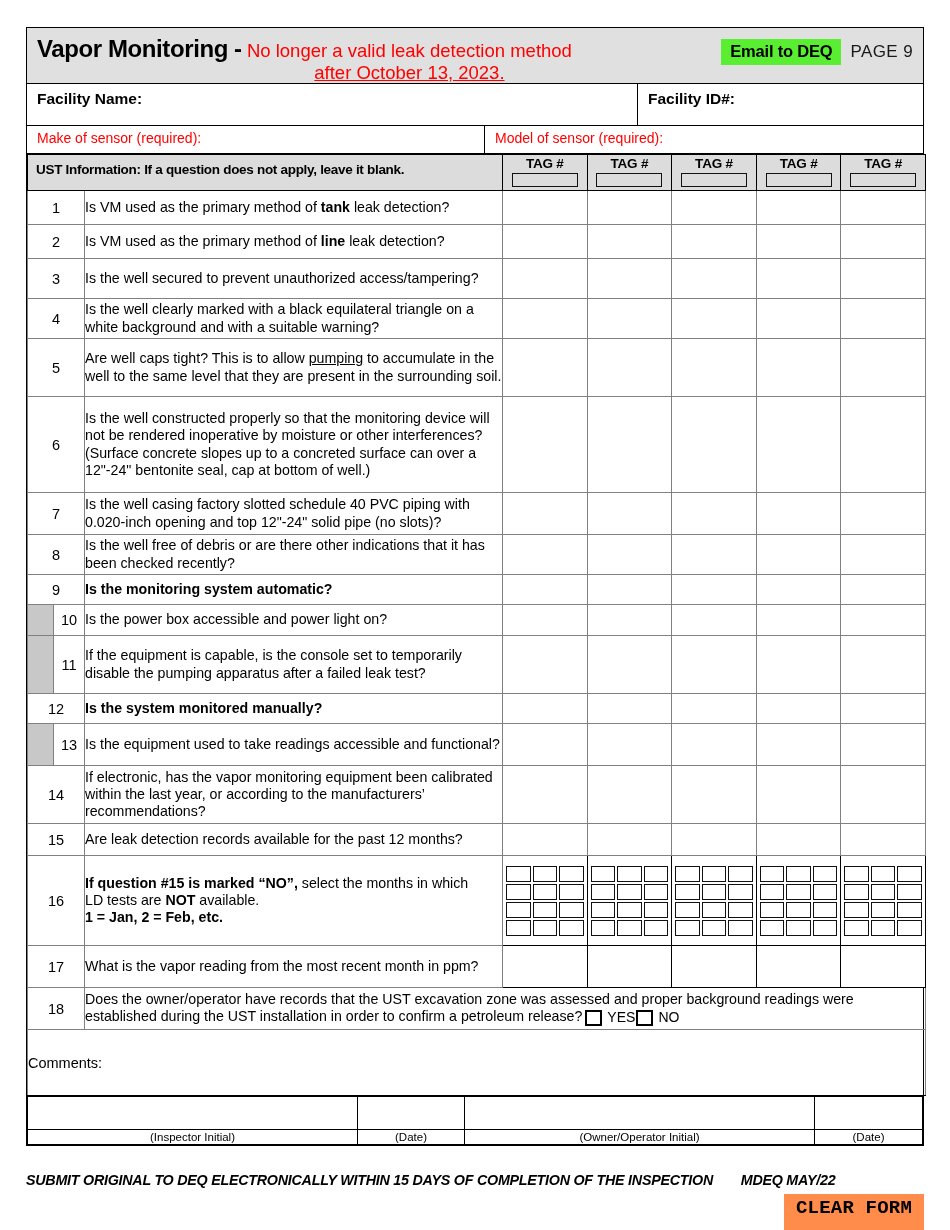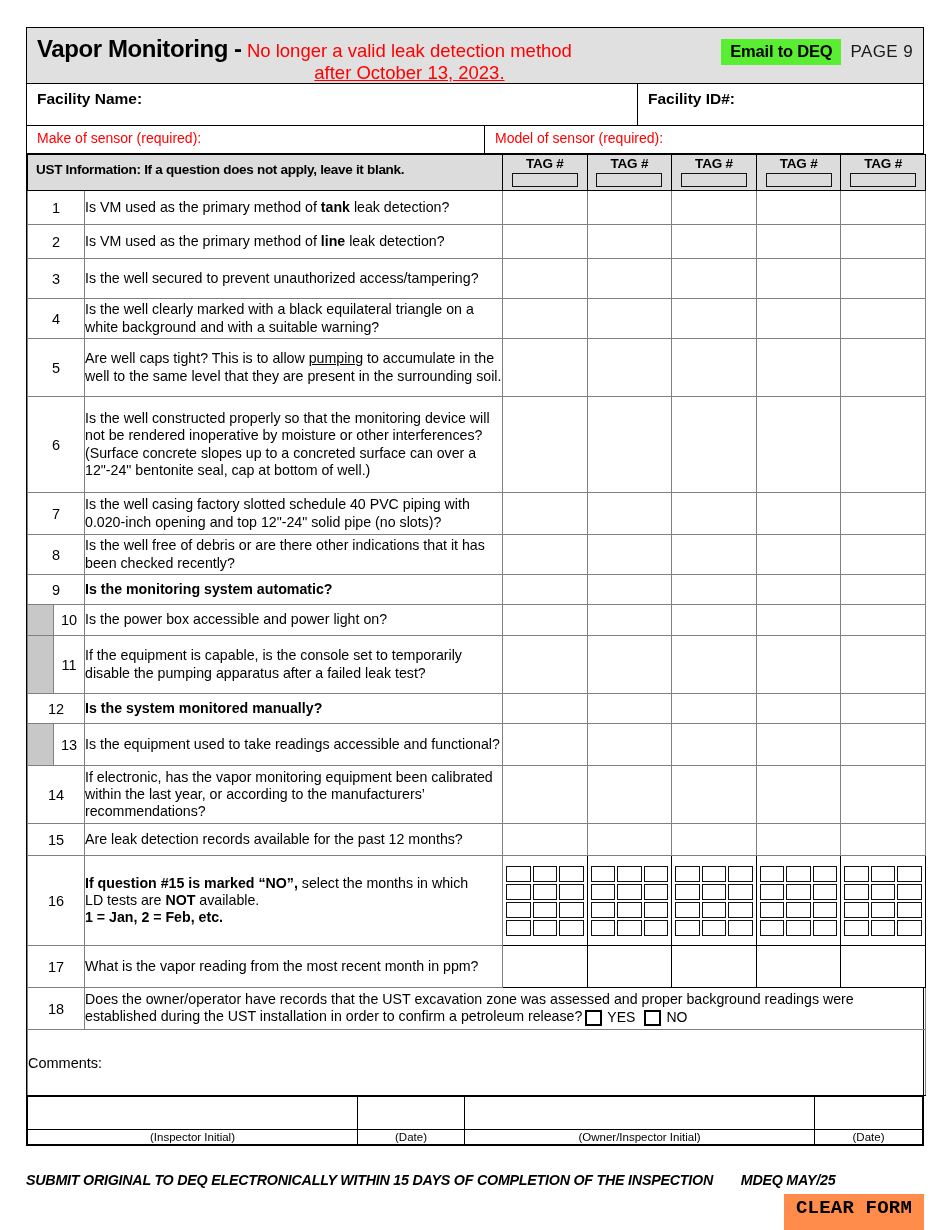--- a/index.html
+++ b/index.html
@@ -620,21 +620,21 @@
             <td class="ans-heavy"></td>
             <td class="ans-heavy"></td>
             <td class="ans-heavy"></td>
             <td class="ans-heavy"></td>
           </tr>
           <tr style="height:42px">
             <td class="qnum" colspan="2">18</td>
             <td class="q18" colspan="6">Does the owner/operator have records that the UST excavation zone was assessed and proper background readings were established during the UST installation in order to confirm a petroleum release?<span class="yn-wrap">
                 <span class="yn-box"></span>
                 <span class="yn-label">YES</span>
-              </span><span class="yn-wrap" style="margin-left:9px">
+              </span><span class="yn-wrap" style="margin-left:1px">
                 <span class="yn-box"></span>
                 <span class="yn-label">NO</span>
               </span></td>
           </tr>
           <tr>
             <td class="comments" colspan="8"><span>Comments:</span></td>
           </tr>
         </tbody>
     </table>
 
@@ -642,27 +642,27 @@
       <tbody>
         <tr id="sig-input-row">
             <td class="sig-blank" style="width:330px"></td>
             <td class="sig-blank" style="width:107px"></td>
             <td class="sig-blank" style="width:350px"></td>
             <td class="sig-blank" style="width:108px"></td>
           </tr>
         <tr id="sig-label-row">
             <td class="sig-label">(Inspector Initial)</td>
             <td class="sig-label">(Date)</td>
-            <td class="sig-label">(Owner/Inspector Initial)</td>
+            <td class="sig-label">(Owner/Operator Initial)</td>
             <td class="sig-label">(Date)</td>
           </tr>
       </tbody>
     </table>
 
   </div>
 
   <div class="footer-note">
     <span>SUBMIT ORIGINAL TO DEQ ELECTRONICALLY WITHIN 15 DAYS OF COMPLETION OF THE INSPECTION</span>
-    <span style="display:inline-block;width:24px"></span><span>MDEQ MAY/25</span>
+    <span style="display:inline-block;width:24px"></span><span>MDEQ MAY/22</span>
   </div>
   <button class="clear-btn">CLEAR FORM</button>
 
 </div>
 
 </body></html>

